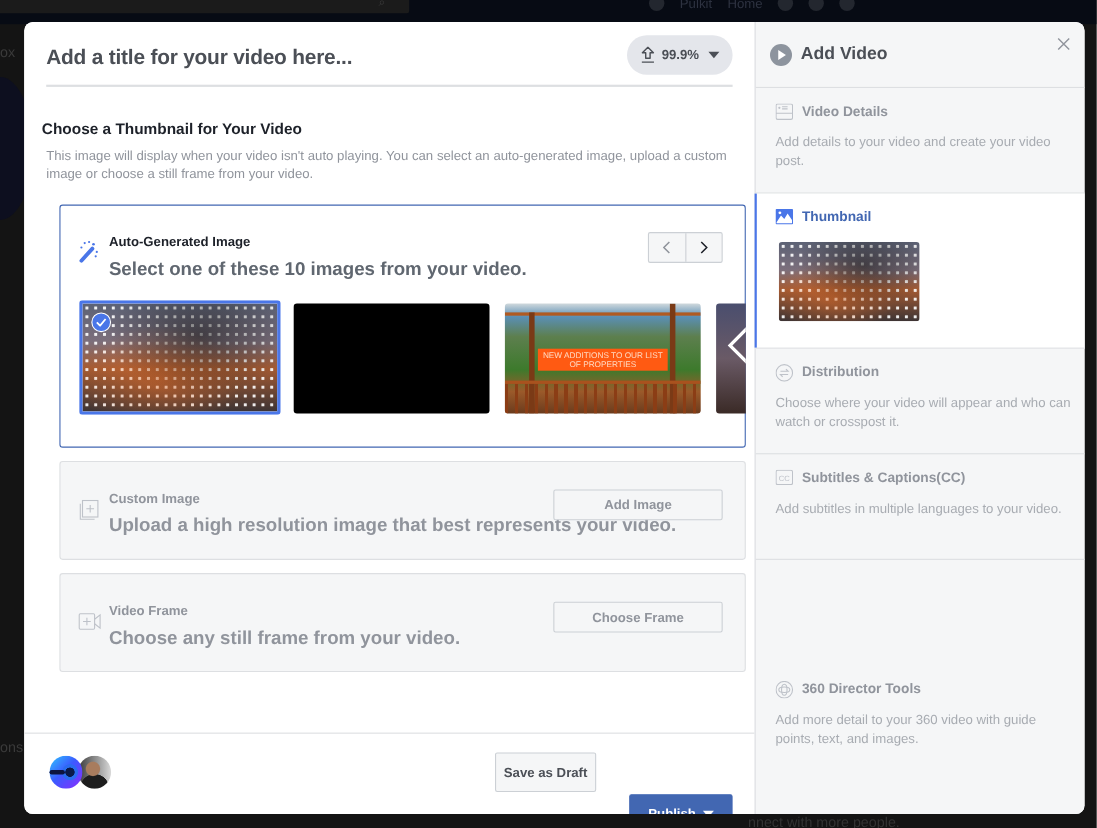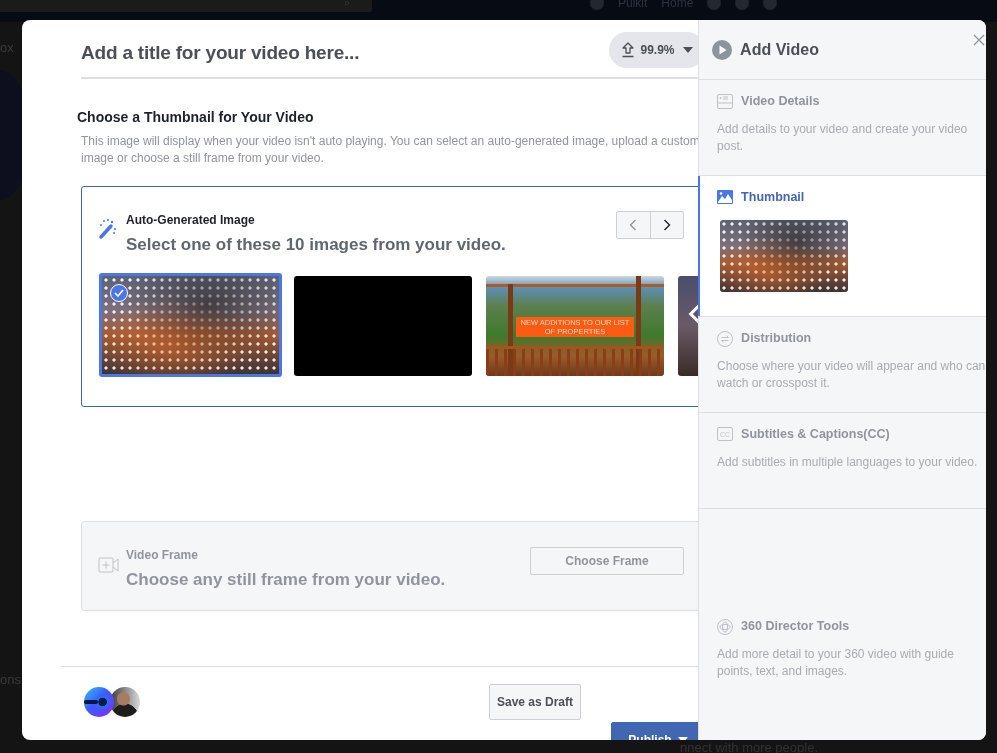--- a/index.html
+++ b/index.html
@@ -38,21 +38,20 @@
   }
   .bg-bottom-text {
     position: absolute; left: 680px; top: 740px; color: #333; font-size: 13px;
   }
 
   
   .modal {
     position: absolute; left: 22px; top: 20px; width: 964px; height: 720px;
     background: #ffffff; border-radius: 8px; overflow: hidden;
     display: flex;
-    padding-left: 39px;
   }
   .main {
     position: relative; width: 664px; height: 720px; background: #fff;
   }
   .main-header {
     position: absolute; left: 20px; top: 0; width: 624px; height: 59px;
     border-bottom: 2px solid #dddfe2;
   }
   .video-title {
     position: absolute; left: 0; top: 22px;
@@ -73,21 +72,21 @@
   .section-title {
     position: absolute; left: 16px; top: 89px;
     font-size: 14px; font-weight: bold; color: #1d2129;
   }
   .section-desc {
     position: absolute; left: 20px; top: 113px; width: 624px;
     font-size: 12px; line-height: 17px; color: #90949c;
   }
 
   .card {
-    position: absolute; left: 20px; width: 624px; border-radius: 3px;
+    position: absolute; left: 32px; width: 624px; border-radius: 3px;
   }
   .card-auto {
     top: 166px; height: 221px; border: 1px solid #4267b2; background: #fff;
   }
   .card-custom {
     top: 399px; height: 90px; border: 1px solid #dddfe2; background: #f5f6f7;
   }
   .card-frame {
     top: 501px; height: 90px; border: 1px solid #dddfe2; background: #f5f6f7;
   }
@@ -325,20 +324,33 @@
           <span class="frame-h"></span>
           <span class="frame-v a"></span>
           <span class="frame-v b"></span>
           <span class="rail"></span>
           <span class="banner">NEW ADDITIONS TO OUR LIST OF PROPERTIES</span>
         </div>
         <div class="thumb thumb-4"></div>
       </div>
     </div>
 
+    <div class="card card-custom">
+      <span class="card-icon" style="top:34px;">
+        <svg width="20" height="20" viewBox="0 0 20 20">
+          <rect x="4" y="1" width="14" height="15" fill="none" stroke="#bec2c9" stroke-width="1"></rect>
+          <path d="M2 4 V18 H15" fill="none" stroke="#bec2c9" stroke-width="1"></path>
+          <line x1="11" y1="5" x2="11" y2="12" stroke="#bec2c9"></line>
+            <line x1="7.5" y1="8.5" x2="14.5" y2="8.5" stroke="#bec2c9"></line>
+        </svg>
+      </span>
+      <div class="card-title" style="top:26px;">Custom Image</div>
+      <div class="card-sub" style="top:48px;">Upload a high resolution image that best represents your video.</div>
+      <div class="outline-btn" style="top:25px;">Add Image</div>
+    </div>
 
     <div class="card card-frame">
       <span class="card-icon" style="top:34px;">
         <svg width="22" height="18" viewBox="0 0 22 18">
           <rect x="1" y="2" width="14" height="14" rx="1" fill="none" stroke="#bec2c9"></rect>
           <path d="M15 7 L20 3 V15 L15 11" fill="none" stroke="#bec2c9"></path>
           <line x1="8" y1="5.5" x2="8" y2="12.5" stroke="#bec2c9"></line>
             <line x1="4.5" y1="9" x2="11.5" y2="9" stroke="#bec2c9"></line>
         </svg>
       </span>

